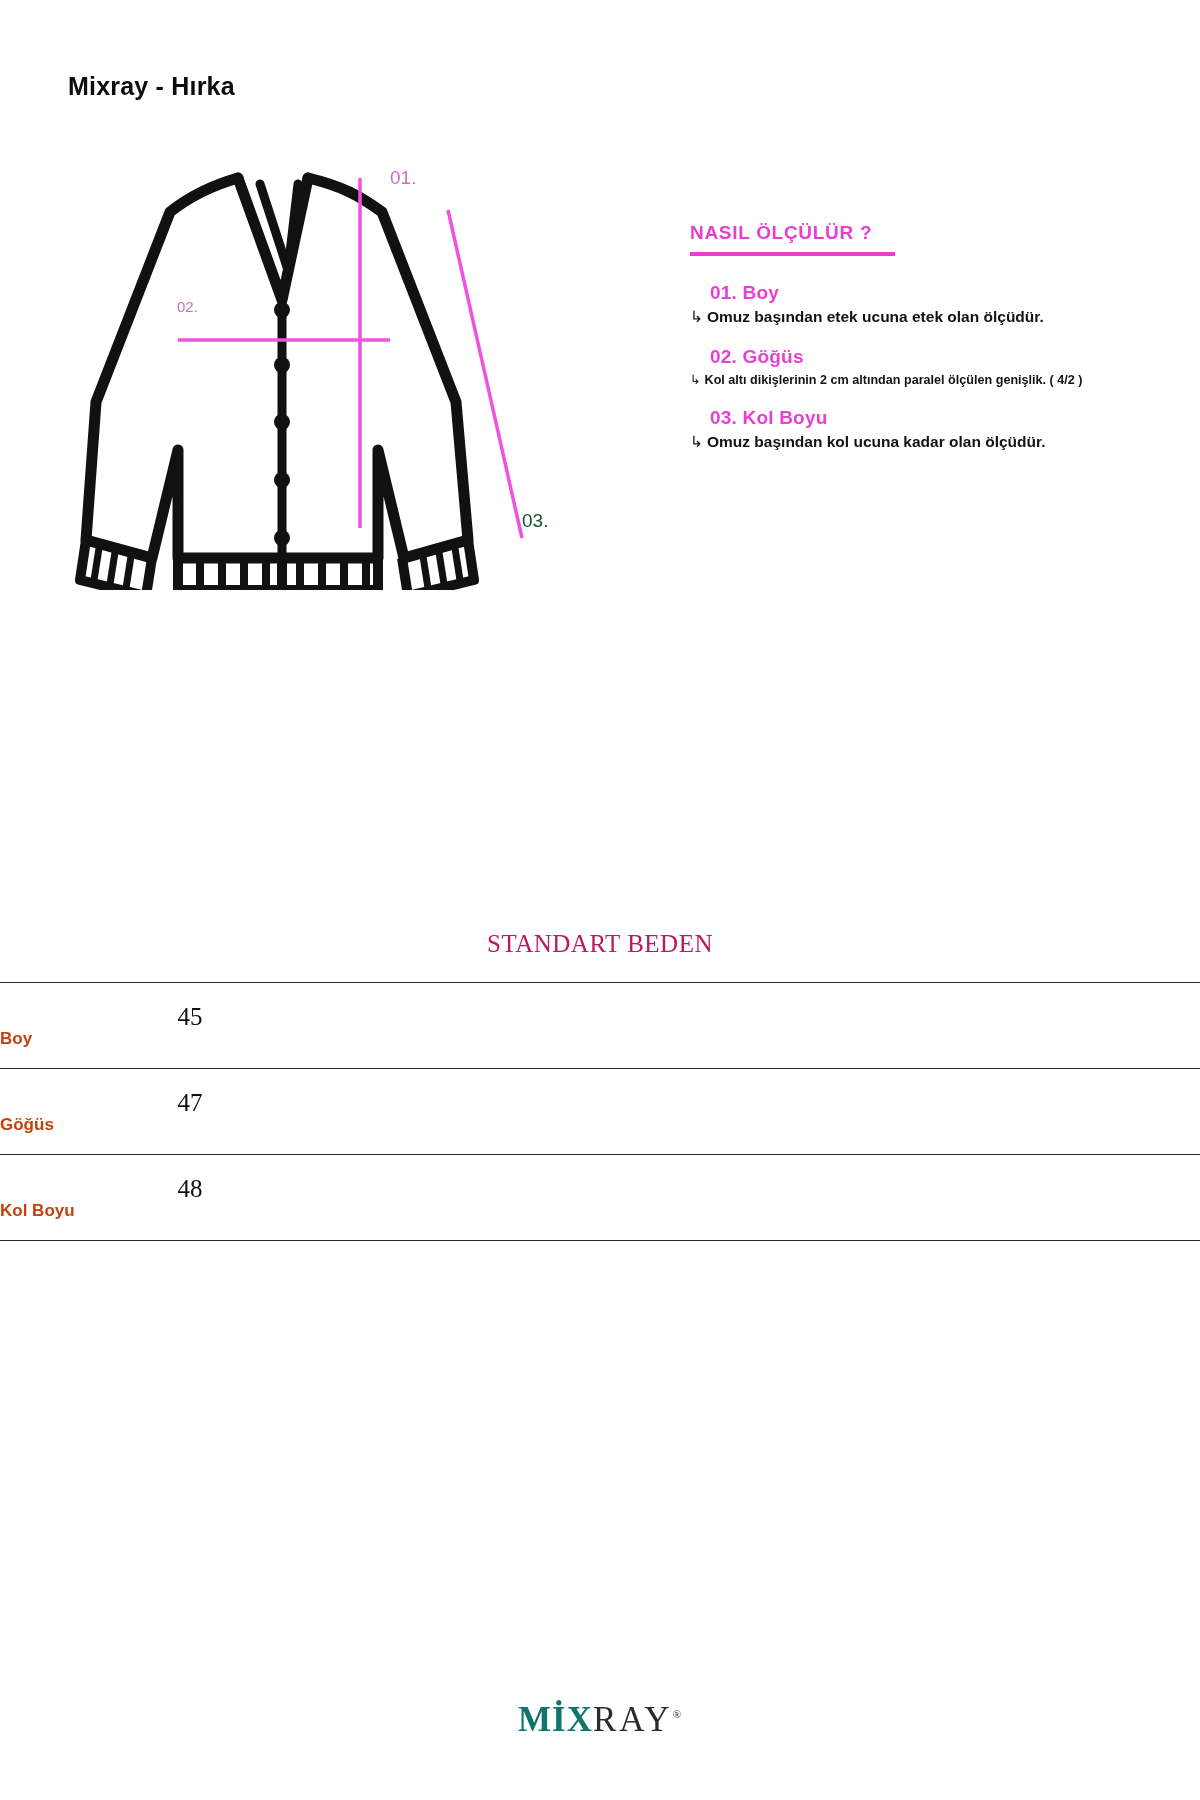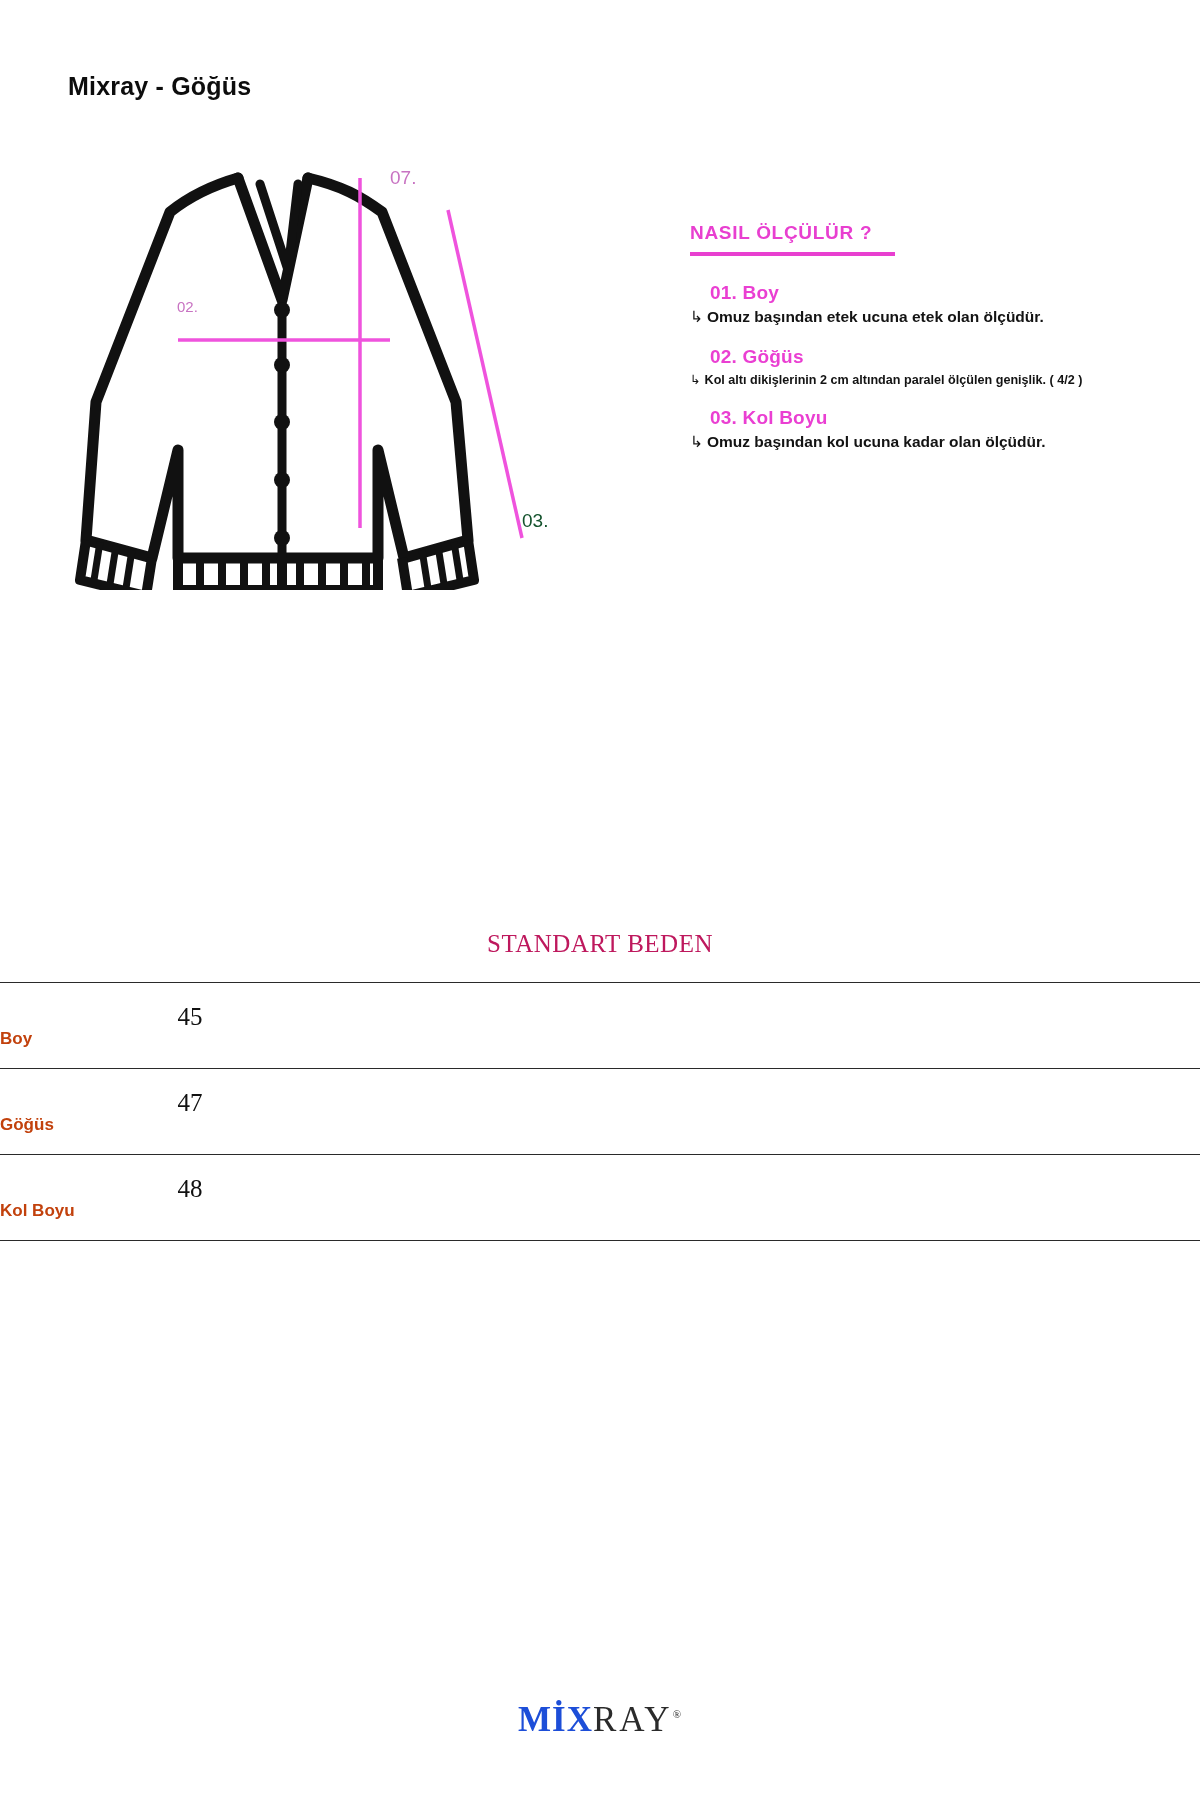--- a/index.html
+++ b/index.html
@@ -142,41 +142,41 @@
     left: 0;
     top: 1700px;
     width: 1200px;
     text-align: center;
     font-family: "Liberation Serif", serif;
     font-size: 35px;
     letter-spacing: 1px;
     white-space: nowrap;
   }
   .logo-mix {
-    color: #1d4ed8;
+    color: #0f766e;
     font-weight: bold;
   }
   .logo-ray {
     color: #2b2b2b;
     font-weight: normal;
     letter-spacing: 3px;
     margin-top: 20px;
   }
   .logo-tm {
     font-size: 11px;
     color: #2b2b2b;
     vertical-align: super;
   }
 </style>
 </head>
 <body>
 
 <div class="page">
 
-  <div class="doc-title">Mixray - Göğüs</div>
+  <div class="doc-title">Mixray - Hırka</div>
 
   <div class="illustration">
     <svg width="560" height="440" viewBox="0 0 560 440" xmlns="http://www.w3.org/2000/svg">
       <g fill="none" stroke="#111111" stroke-width="11" stroke-linejoin="round" stroke-linecap="round">
 
         <path d="M118 230 L118 385 L30 385 L30 410 L118 410 L118 415 L340 415 L340 385 L430 385 L430 412 L430 412" stroke="none"></path>
 
         <path d="M178 28
                  C 150 36, 130 46, 110 62
                  L 36 252
@@ -244,21 +244,21 @@
         <circle cx="222" cy="330" r="8"></circle>
         <circle cx="222" cy="388" r="8"></circle>
       </g>
 
       <g stroke="#ef53dd" stroke-width="3.5" fill="none">
         <line x1="300" y1="28" x2="300" y2="378"></line>
         <line x1="118" y1="190" x2="330" y2="190"></line>
         <line x1="388" y1="60" x2="462" y2="388"></line>
       </g>
     </svg>
-    <div style="position:absolute; left:330px; top:17px; color:#c873c2; font-size:19px;">07.</div>
+    <div style="position:absolute; left:330px; top:17px; color:#c873c2; font-size:19px;">01.</div>
     <div style="position:absolute; left:117px; top:148px; color:#c873c2; font-size:15px;">02.</div>
     <div style="position:absolute; left:462px; top:360px; color:#14532d; font-size:19px;">03.</div>
   </div>
 
   <div class="howto">
     <div class="howto-title">NASIL ÖLÇÜLÜR ?</div>
     <div class="howto-rule"></div>
 
     <div class="howto-block">
       <div class="howto-h">01. Boy</div>

